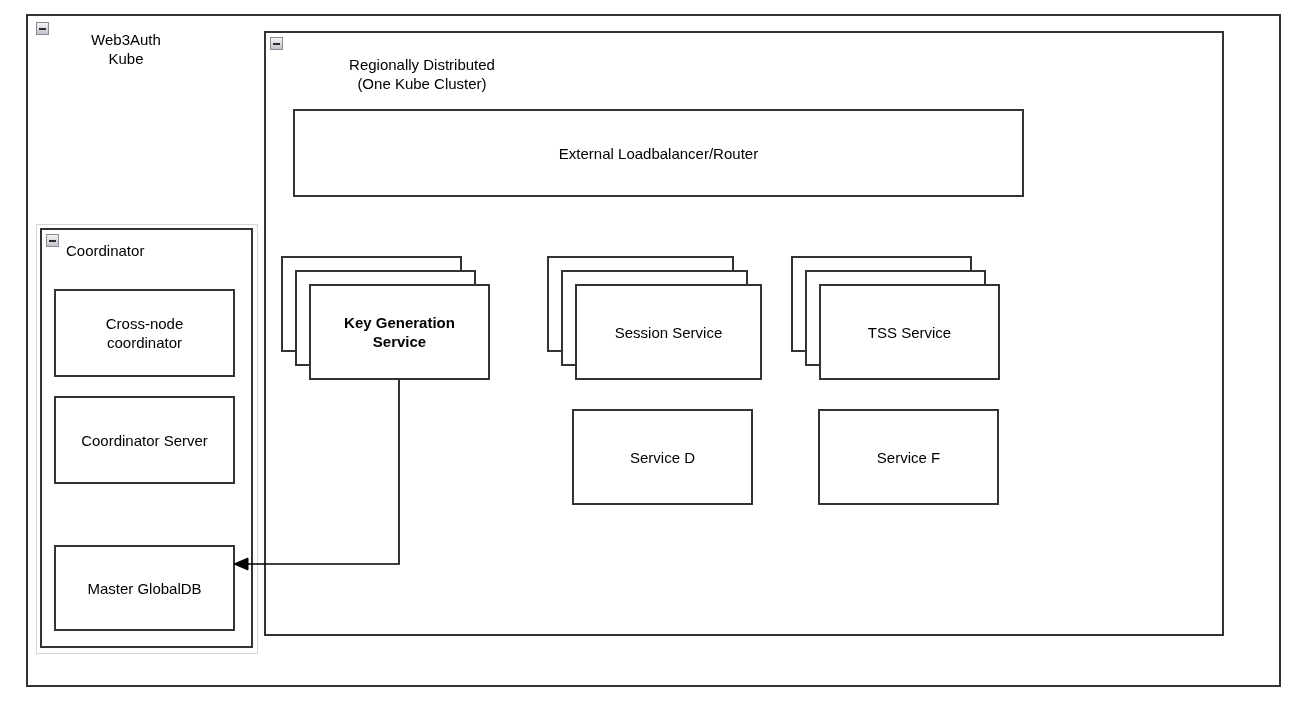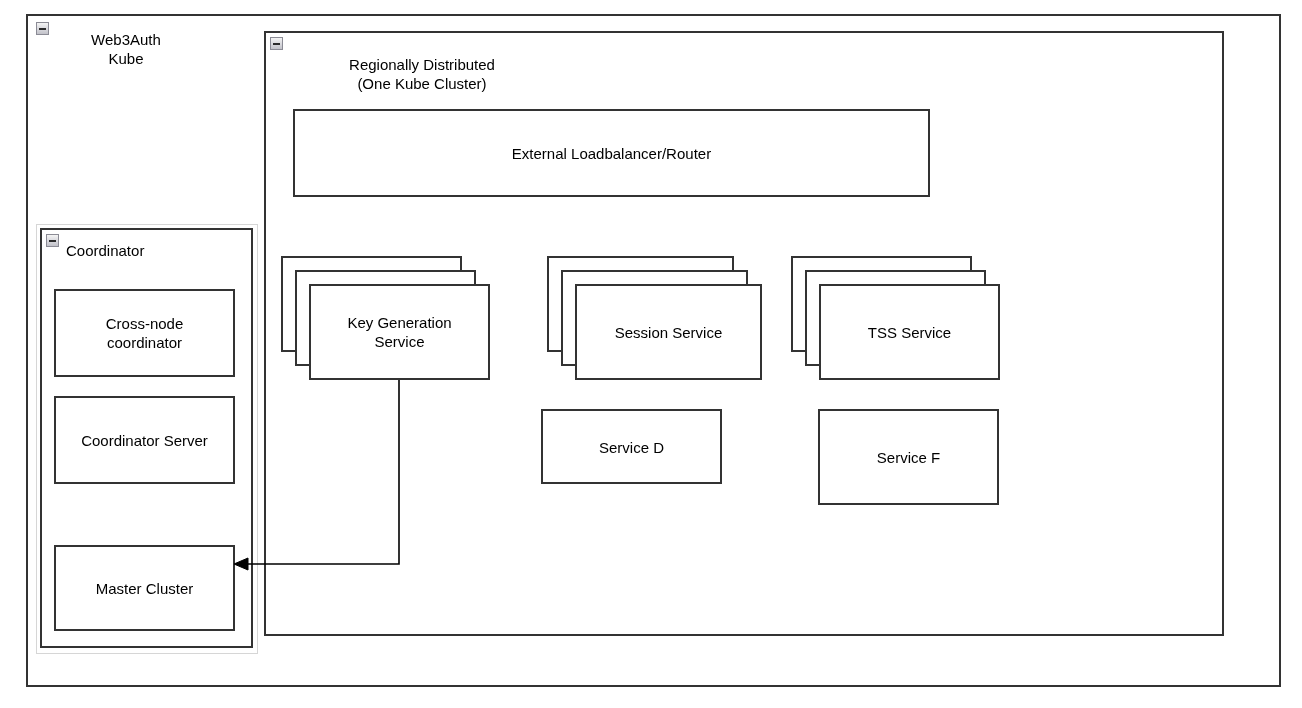--- a/index.html
+++ b/index.html
@@ -125,28 +125,28 @@
   <div class="container-title" style="left:56px; top:30px; width:140px;">Web3Auth
 Kube</div>
 
   <div class="container-box" style="left:264px; top:31px; width:960px; height:605px;"></div>
 
   <div class="collapse-icon" style="left:270px; top:37px;"></div>
 
   <div class="container-title" style="left:292px; top:55px; width:260px;">Regionally Distributed
 (One Kube Cluster)</div>
 
-  <div class="box" style="left:293px; top:109px; width:637px; height:88px;">
+  <div class="box" style="left:293px; top:109px; width:731px; height:88px;">
     <div class="node-label">External Loadbalancer/Router</div>
   </div>
 
   <div class="stack" style="left:281px; top:256px; width:210px; height:124px;">
     <div class="layer" style="left:0px; top:0px; width:181px; height:96px;"></div>
     <div class="layer" style="left:14px; top:14px; width:181px; height:96px;"></div>
-    <div class="layer" style="left:28px; top:28px; width:181px; height:96px;">
+    <div class="layer" style="left:28px; top:28px; width:181px; height:96px;font-weight:bold;">
       <div class="node-label">Key Generation
 Service</div>
     </div>
   </div>
 
   <div class="stack" style="left:547px; top:256px; width:216px; height:124px;">
     <div class="layer" style="left:0px; top:0px; width:187px; height:96px;"></div>
     <div class="layer" style="left:14px; top:14px; width:187px; height:96px;"></div>
     <div class="layer" style="left:28px; top:28px; width:187px; height:96px;">
       <div class="node-label">Session Service</div>
@@ -154,21 +154,21 @@
   </div>
 
   <div class="stack" style="left:791px; top:256px; width:209px; height:140px;">
     <div class="layer" style="left:0px; top:0px; width:181px; height:96px;"></div>
     <div class="layer" style="left:14px; top:14px; width:181px; height:96px;"></div>
     <div class="layer" style="left:28px; top:28px; width:181px; height:96px;">
       <div class="node-label">TSS Service</div>
     </div>
   </div>
 
-  <div class="box" style="left:541px; top:409px; width:181px; height:75px;">
+  <div class="box" style="left:572px; top:409px; width:181px; height:96px;">
     <div class="node-label">Service D</div>
   </div>
 
   <div class="box" style="left:818px; top:409px; width:181px; height:96px;">
     <div class="node-label">Service F</div>
   </div>
 
   <div class="panel-shadow" style="left:36px; top:224px; width:222px; height:430px;"></div>
 
   <div class="panel-inner" style="left:40px; top:228px; width:213px; height:420px;"></div>
@@ -180,21 +180,21 @@
   <div class="box" style="left:54px; top:289px; width:181px; height:88px;">
     <div class="node-label">Cross-node
 coordinator</div>
   </div>
 
   <div class="box" style="left:54px; top:396px; width:181px; height:88px;">
     <div class="node-label">Coordinator Server</div>
   </div>
 
   <div class="box" style="left:54px; top:545px; width:181px; height:86px;">
-    <div class="node-label">Master Cluster</div>
+    <div class="node-label">Master GlobalDB</div>
   </div>
 
   <svg class="connector" width="1302" height="708">
     <path d="M 399 380 L 399 564 L 243 564" fill="none" stroke="#000000" stroke-width="1.6"></path>
     <polygon points="234,564 248,558 248,570" fill="#000000" stroke="#000000" stroke-width="1"></polygon>
   </svg>
 
 </div>
 
 </body></html>

